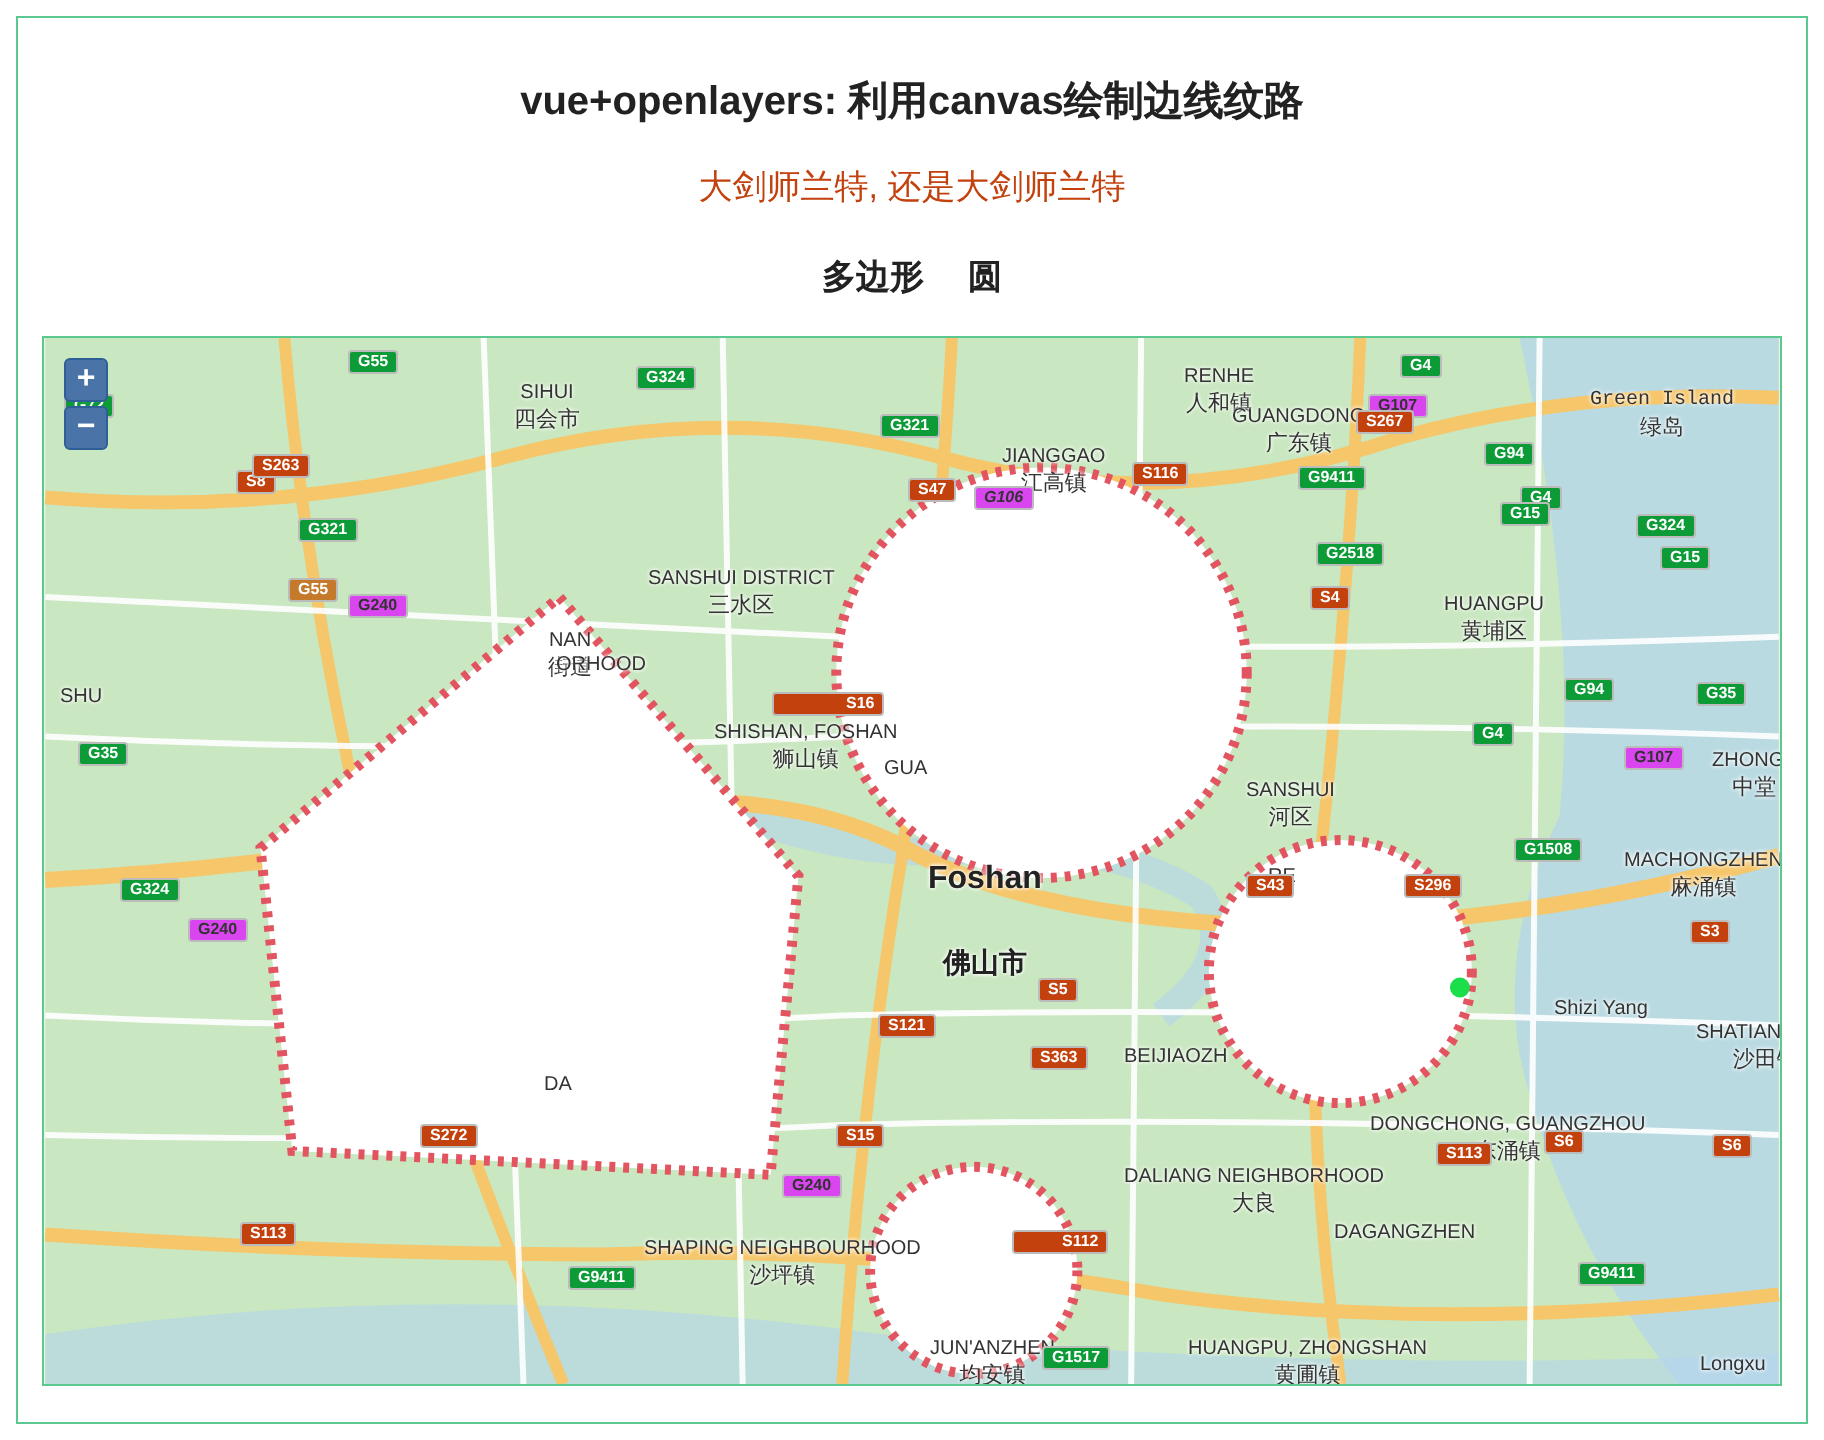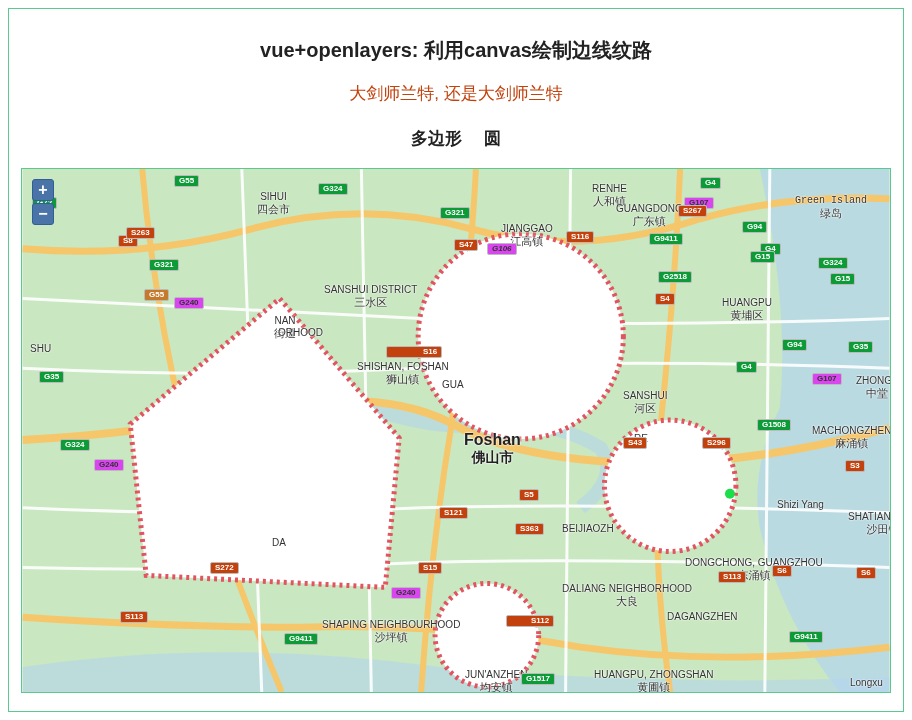--- a/index.html
+++ b/index.html
@@ -88,21 +88,21 @@
       text-align: center;
       white-space: nowrap;
       pointer-events: none;
       text-shadow: 0 0 2px #fff, 0 0 2px #fff;
     }
     .map-label.foshan {
       font-size: 16px;
       font-weight: 700;
       color: #222;
     }
-    .map-label.foshan .cn { font-size: 14px; display: block; }
+    .map-label.foshan .cn { font-size: 14px; display: block; margin-top: 24px; }
     .map-label .cn { display: block; font-size: 11px; }
     .badge {
       position: absolute;
       background: #fff;
       border: 1px solid #bbb;
       border-radius: 2px;
       font-size: 8px;
       font-weight: 600;
       padding: 1px 4px;
       color: #fff;

